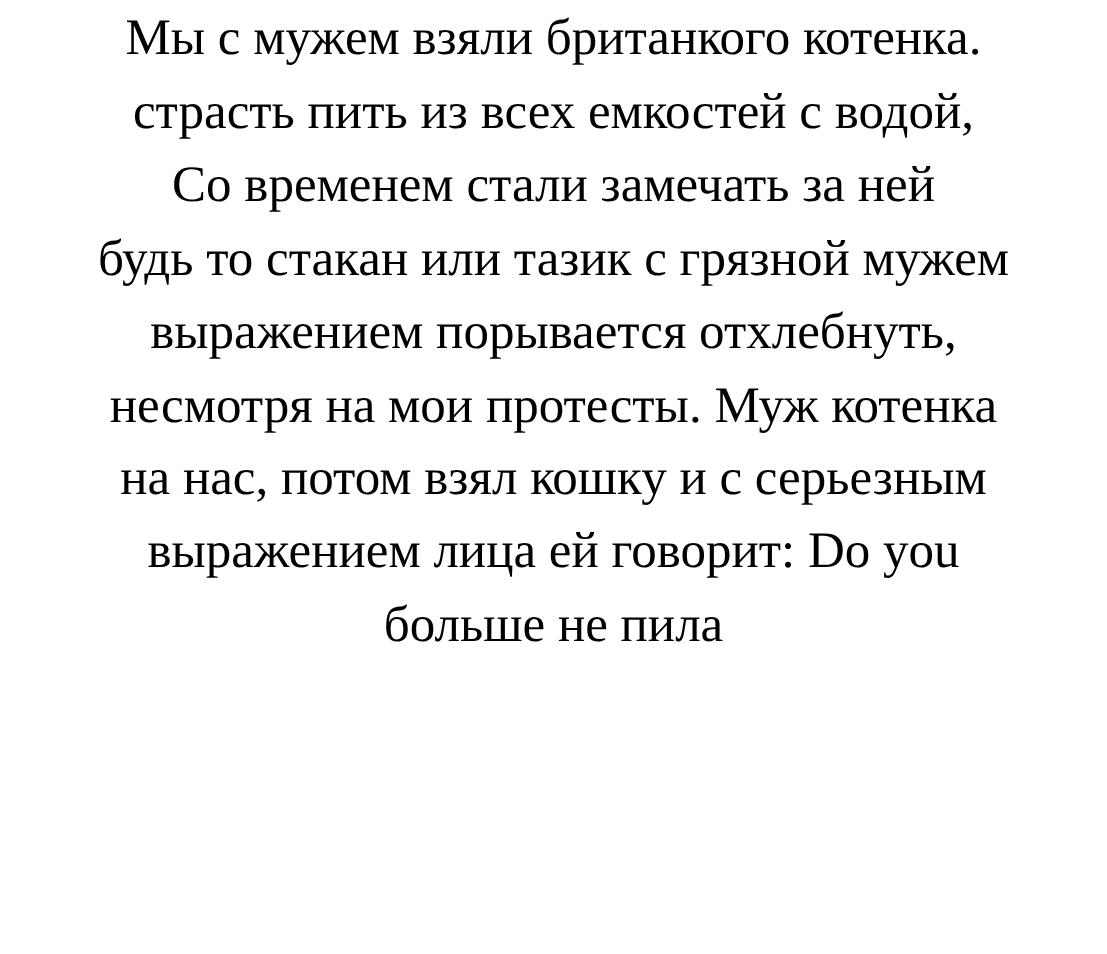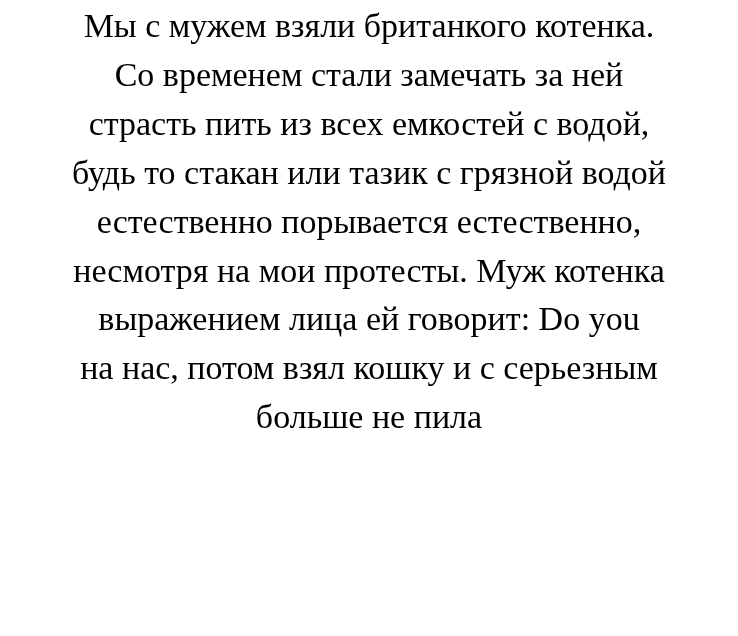--- a/index.html
+++ b/index.html
@@ -30,21 +30,21 @@
   .text-line {
     white-space: nowrap;
     flex: 0 0 auto;
   }
 </style>
 </head>
 <body style="background: rgb(255, 255, 255);">
 
 <div class="meme-text" style="color: rgb(0, 0, 0);">
   <div class="text-line">Мы с мужем взяли британкого котенка.</div>
+  <div class="text-line">страсть пить из всех емкостей с водой,</div>
   <div class="text-line">Со временем стали замечать за ней</div>
-  <div class="text-line">страсть пить из всех емкостей с водой,</div>
-  <div class="text-line">будь то стакан или тазик с грязной водой</div>
-  <div class="text-line">естественно порывается естественно,</div>
+  <div class="text-line">будь то стакан или тазик с грязной мужем</div>
+  <div class="text-line">выражением порывается отхлебнуть,</div>
   <div class="text-line">несмотря на мои протесты. Муж котенка</div>
+  <div class="text-line">на нас, потом взял кошку и с серьезным</div>
   <div class="text-line">выражением лица ей говорит: Do you</div>
-  <div class="text-line">на нас, потом взял кошку и с серьезным</div>
   <div class="text-line">больше не пила</div>
 </div>
 
 </body></html>

